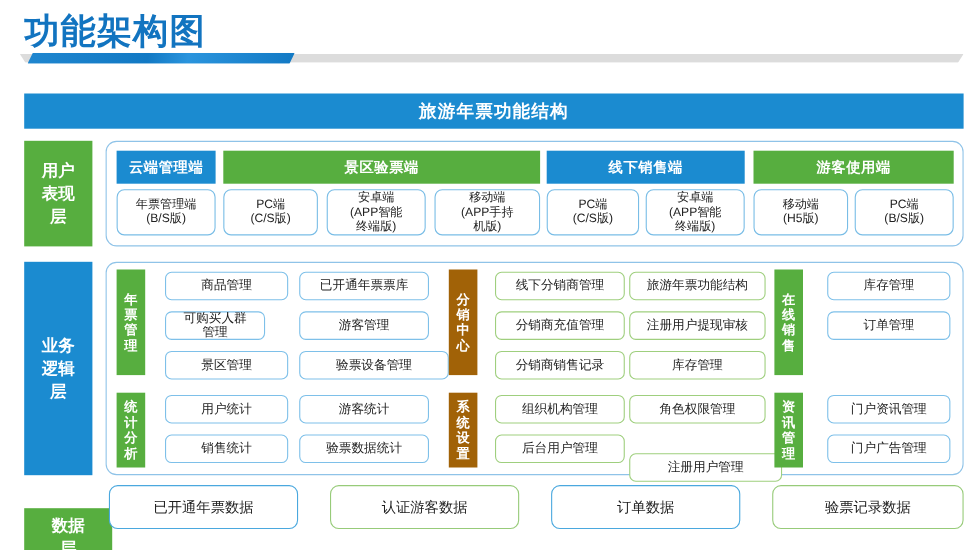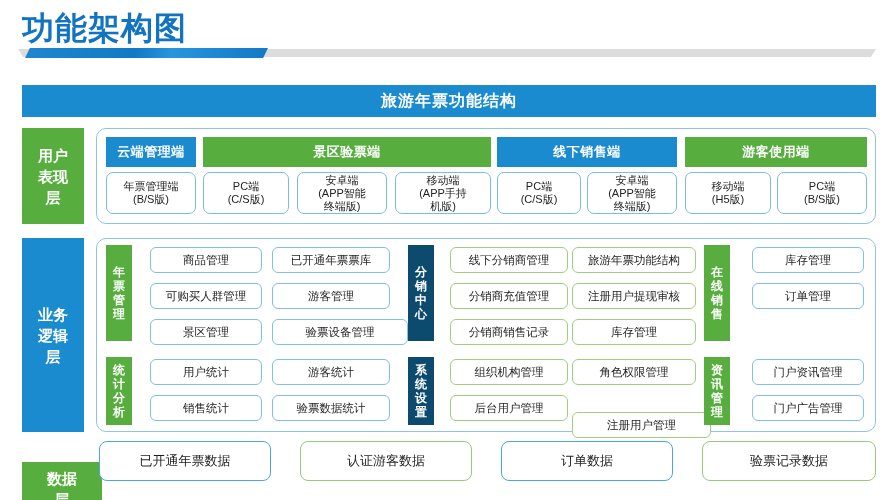--- a/index.html
+++ b/index.html
@@ -79,21 +79,21 @@
   .pres-box .l { display: block; }
 
   
   .mod-label {
     position: absolute; width: 26px; color: #ffffff;
     font-size: 12px; font-weight: bold; line-height: 14px;
     display: flex; align-items: center; justify-content: center; text-align: center;
   }
   .mod-label span { display: block; width: 1.05em; word-break: break-all; }
   .mod-green { background: #57ae3f; }
-  .mod-blue  { background: #0c4a6e; }
+  .mod-blue  { background: #a16207; }
 
   .item-box {
     position: absolute; height: 26px; border-radius: 6px; background: #ffffff;
     display: flex; align-items: center; justify-content: center;
     font-size: 11.5px; color: #1d1d1d; text-align: center; line-height: 12px;
     padding: 0 12px;
   }
   .b-blue  { border: 1.3px solid #7ec0e9; }
   .b-green { border: 1.3px solid #9fcf7e; }
 
@@ -172,21 +172,21 @@
         <span class="l">PC端</span>
         <span class="l">(B/S版)</span>
       </div>
     </div>
   <div id="business-content">
       <div class="mod-label mod-green" style="left: 106px; top: 245px; height: 96px;">
         <span>年票管理</span>
       </div>
       <div class="item-box b-blue" style="left: 150px; top: 247px; width: 112px;">商品管理</div>
       <div class="item-box b-blue" style="left: 272px; top: 247px; width: 118px;">已开通年票票库</div>
-      <div class="item-box b-blue" style="left: 150px; top: 283px; width: 112px;">可购买人群管理</div>
+      <div class="item-box b-blue" style="left: 150px; top: 283px; width: 91px;">可购买人群管理</div>
       <div class="item-box b-blue" style="left: 272px; top: 283px; width: 118px;">游客管理</div>
       <div class="item-box b-blue" style="left: 150px; top: 319px; width: 112px;">景区管理</div>
       <div class="item-box b-blue" style="left: 272px; top: 319px; width: 136px;">验票设备管理</div>
       <div class="mod-label mod-blue" style="left: 408px; top: 245px; height: 96px;">
         <span>分销中心</span>
       </div>
       <div class="item-box b-green" style="left: 450px; top: 247px; width: 118px;">线下分销商管理</div>
       <div class="item-box b-green" style="left: 572px; top: 247px; width: 124px;">旅游年票功能结构</div>
       <div class="item-box b-green" style="left: 450px; top: 283px; width: 118px;">分销商充值管理</div>
       <div class="item-box b-green" style="left: 572px; top: 283px; width: 124px;">注册用户提现审核</div>

